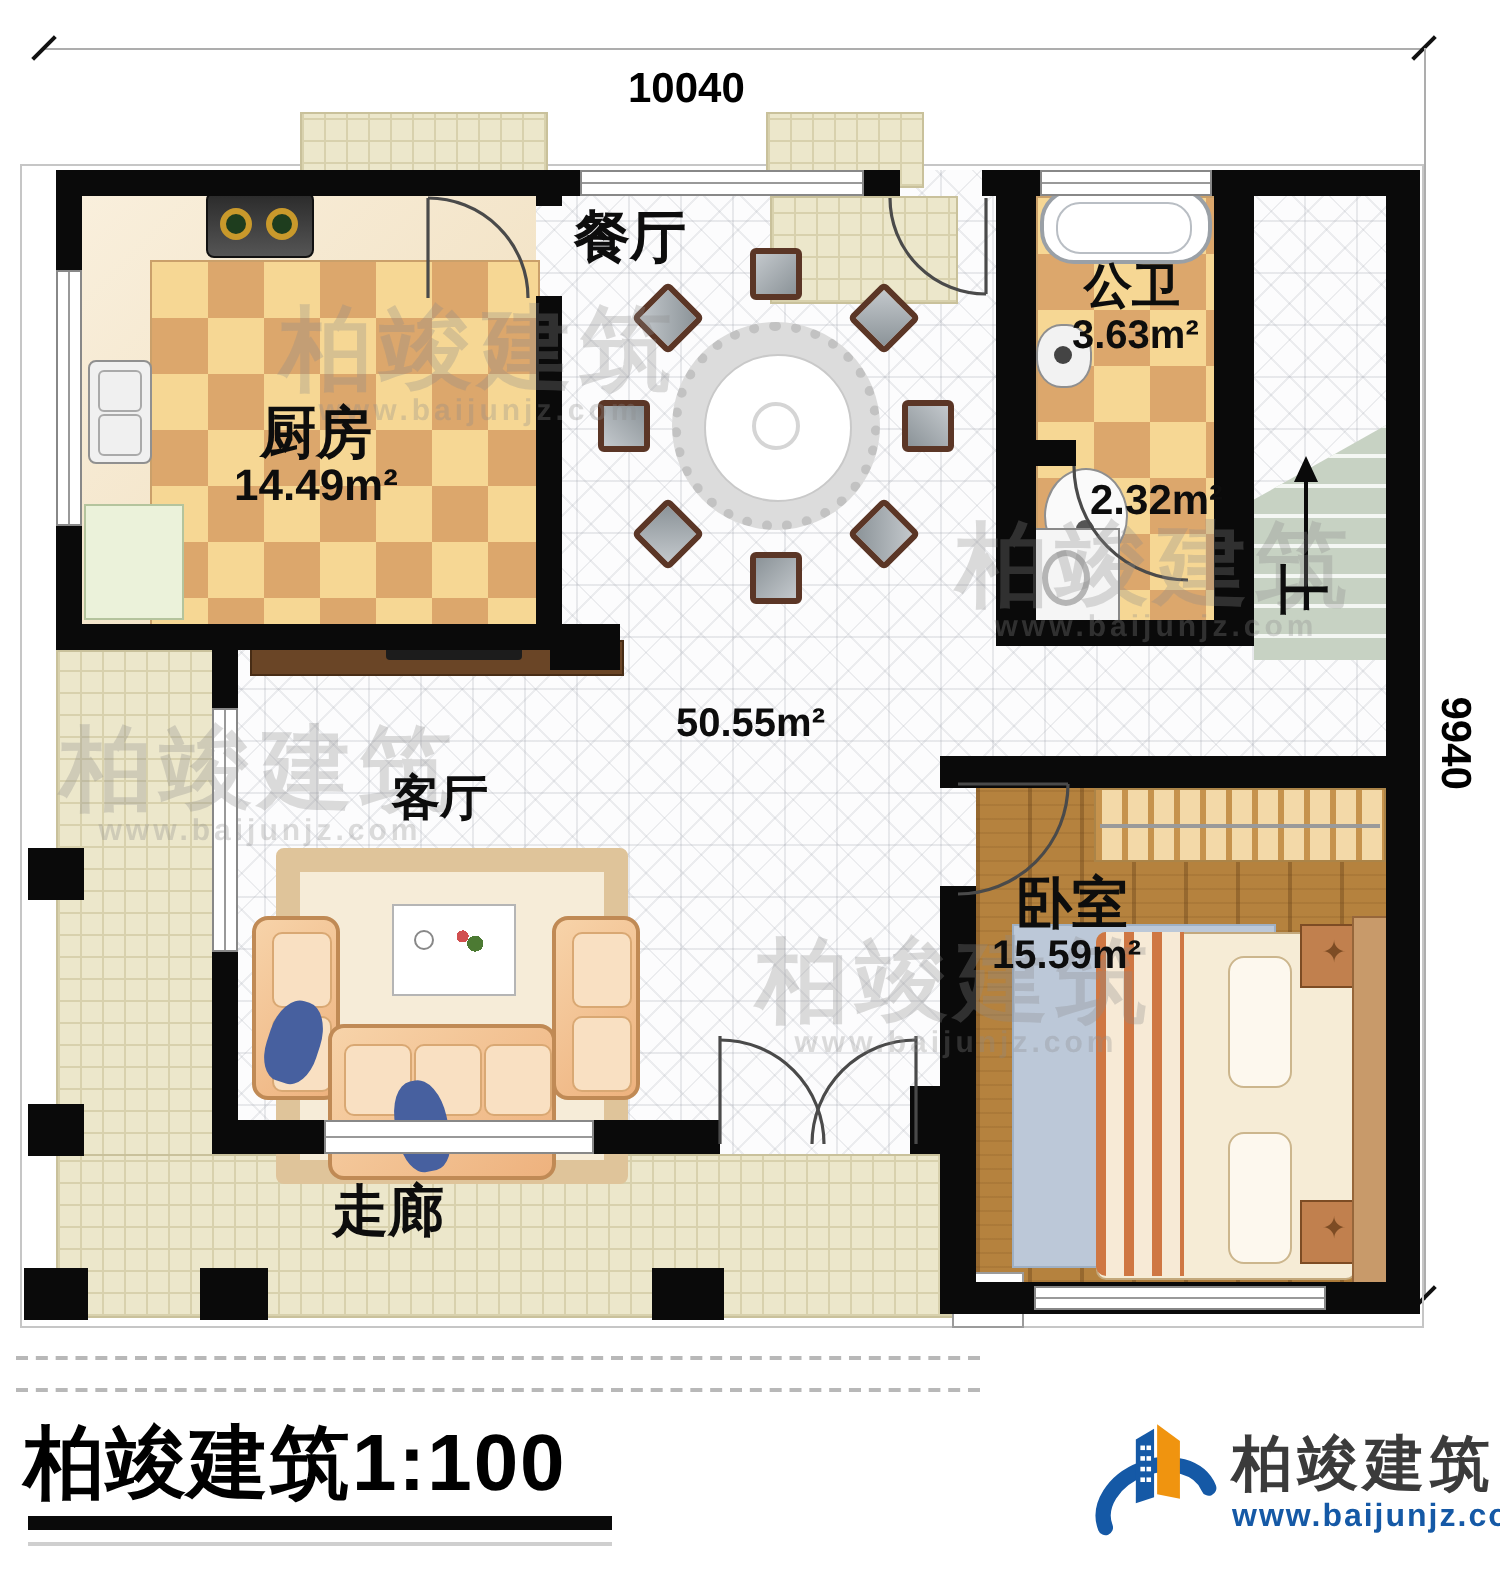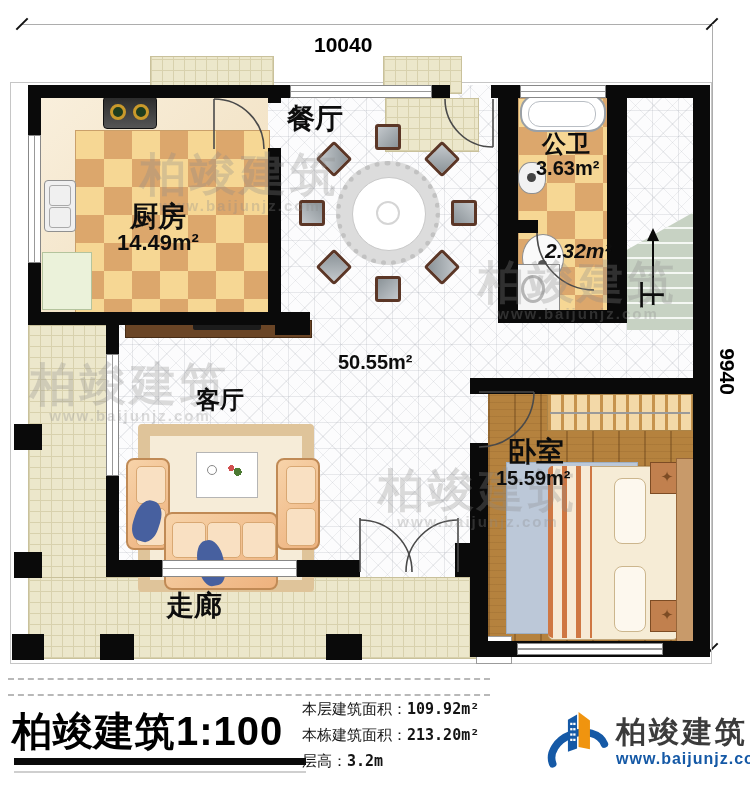--- a/index.html
+++ b/index.html
@@ -238,39 +238,34 @@
   <div class="wm" style="left:378px;top:466px;">
     <div class="big">柏竣建筑</div>
     <div class="small">www.baijunjz.com</div>
   </div>
 
   <div class="rlabel" style="left:287px;top:105px;font-size:28px;">餐厅</div>
   <div class="rlabel" style="left:130px;top:203px;font-size:28px;">厨房</div>
   <div class="rlabel" style="left:117px;top:232px;font-size:22px;">14.49m²</div>
   <div class="rlabel" style="left:542px;top:132px;font-size:24px;">公卫</div>
   <div class="rlabel" style="left:536px;top:158px;font-size:20px;">3.63m²</div>
-  <div class="rlabel" style="left:545px;top:240px;font-size:21px;font-style:italic;">2.32m²</div>
+  <div class="rlabel" style="left:545px;top:240px;font-size:21px;">2.32m²</div>
   <div class="rlabel" style="left:338px;top:352px;font-size:20px;">50.55m²</div>
   <div class="rlabel" style="left:196px;top:388px;font-size:24px;">客厅</div>
   <div class="rlabel" style="left:508px;top:438px;font-size:28px;">卧室</div>
   <div class="rlabel" style="left:496px;top:468px;font-size:20px;">15.59m²</div>
   <div class="rlabel" style="left:166px;top:592px;font-size:28px;">走廊</div>
   <div class="rlabel" style="left:638px;top:282px;font-size:26px;transform:rotate(90deg);">上</div>
 
   <div class="tb-title">
     <span>柏竣建筑</span><span>1:100</span>
   </div>
   <div class="tb-rule1"></div>
   <div class="tb-rule2"></div>
 
-  <div class="info">
-    <div><span>本层建筑面积：</span><span class="val">109.92m²</span></div>
-    <div><span>本栋建筑面积：</span><span class="val">213.20m²</span></div>
-    <div><span>层高：</span><span class="val">3.2m</span></div>
-  </div>
 
   <svg style="left:536px;top:702px;" width="76" height="78" viewBox="0 0 100 100">
     <path d="M 22 80 A 36 27 -20 1 1 90 54" stroke="#1559a6" stroke-width="10" fill="none" stroke-linecap="round"></path>
     <polygon points="42,22 54,15 54,60 42,64" fill="#1559a6"></polygon>
     <polygon points="56,12 71,23 71,61 56,58" fill="#f0940f"></polygon>
     <g fill="#fff">
       <rect x="45" y="26" width="3" height="3"></rect>
         <rect x="49" y="26" width="3" height="3"></rect>
       <rect x="45" y="33" width="3" height="3"></rect>
         <rect x="49" y="33" width="3" height="3"></rect>

